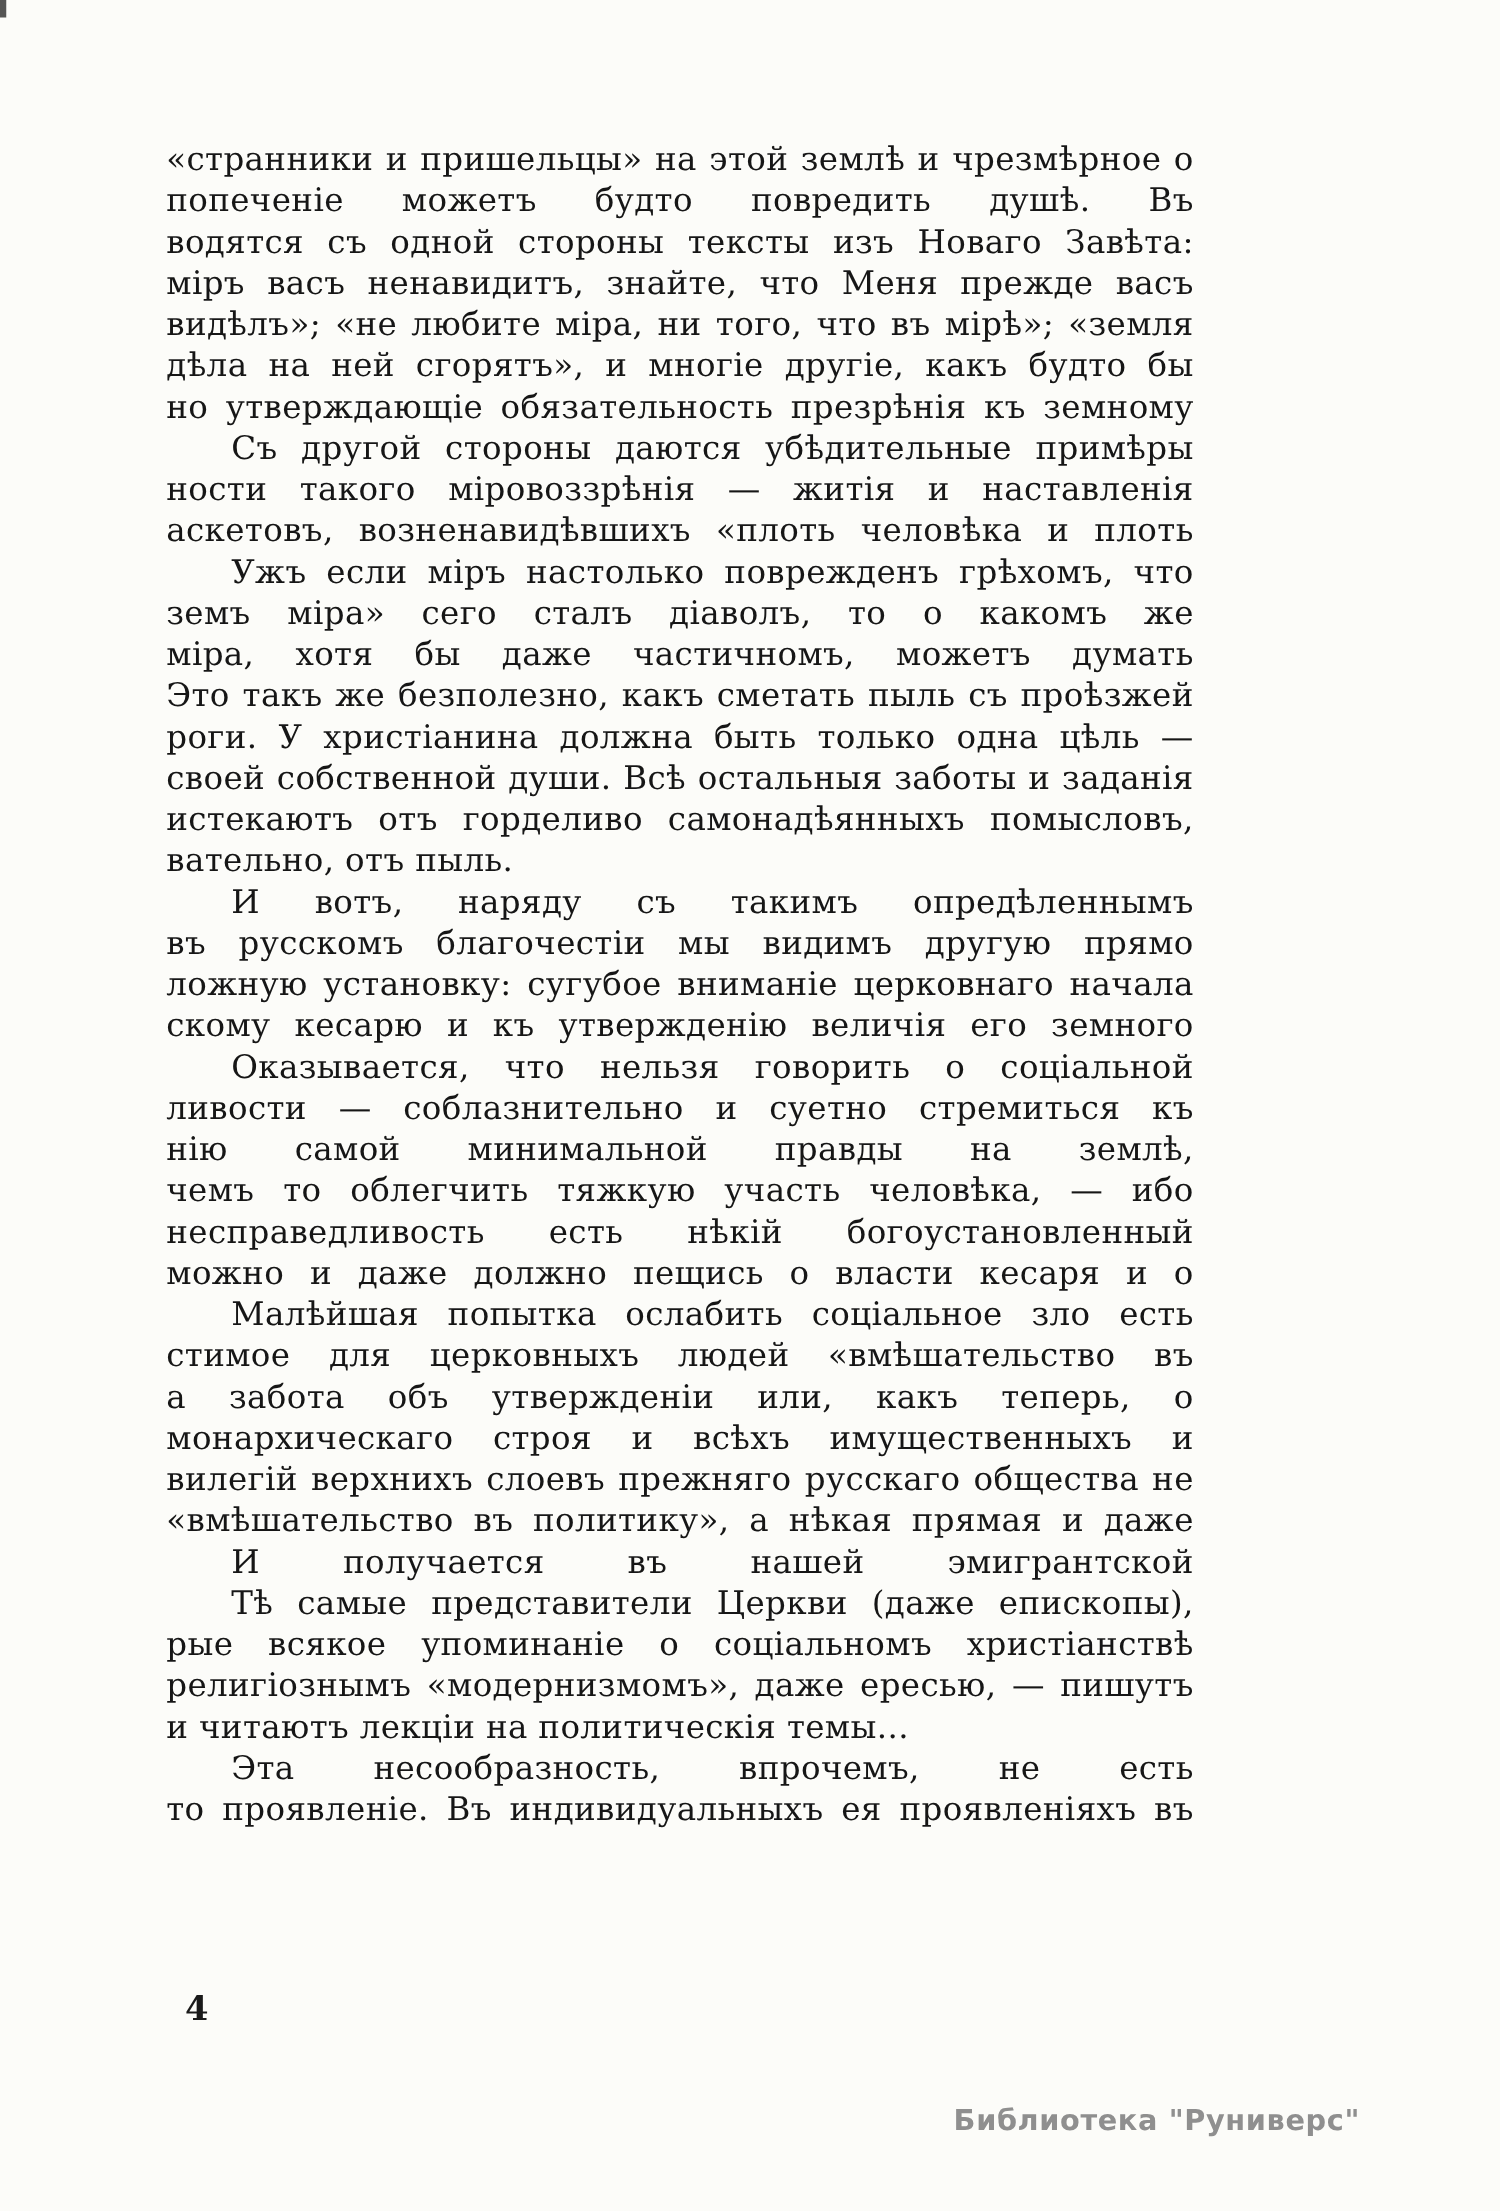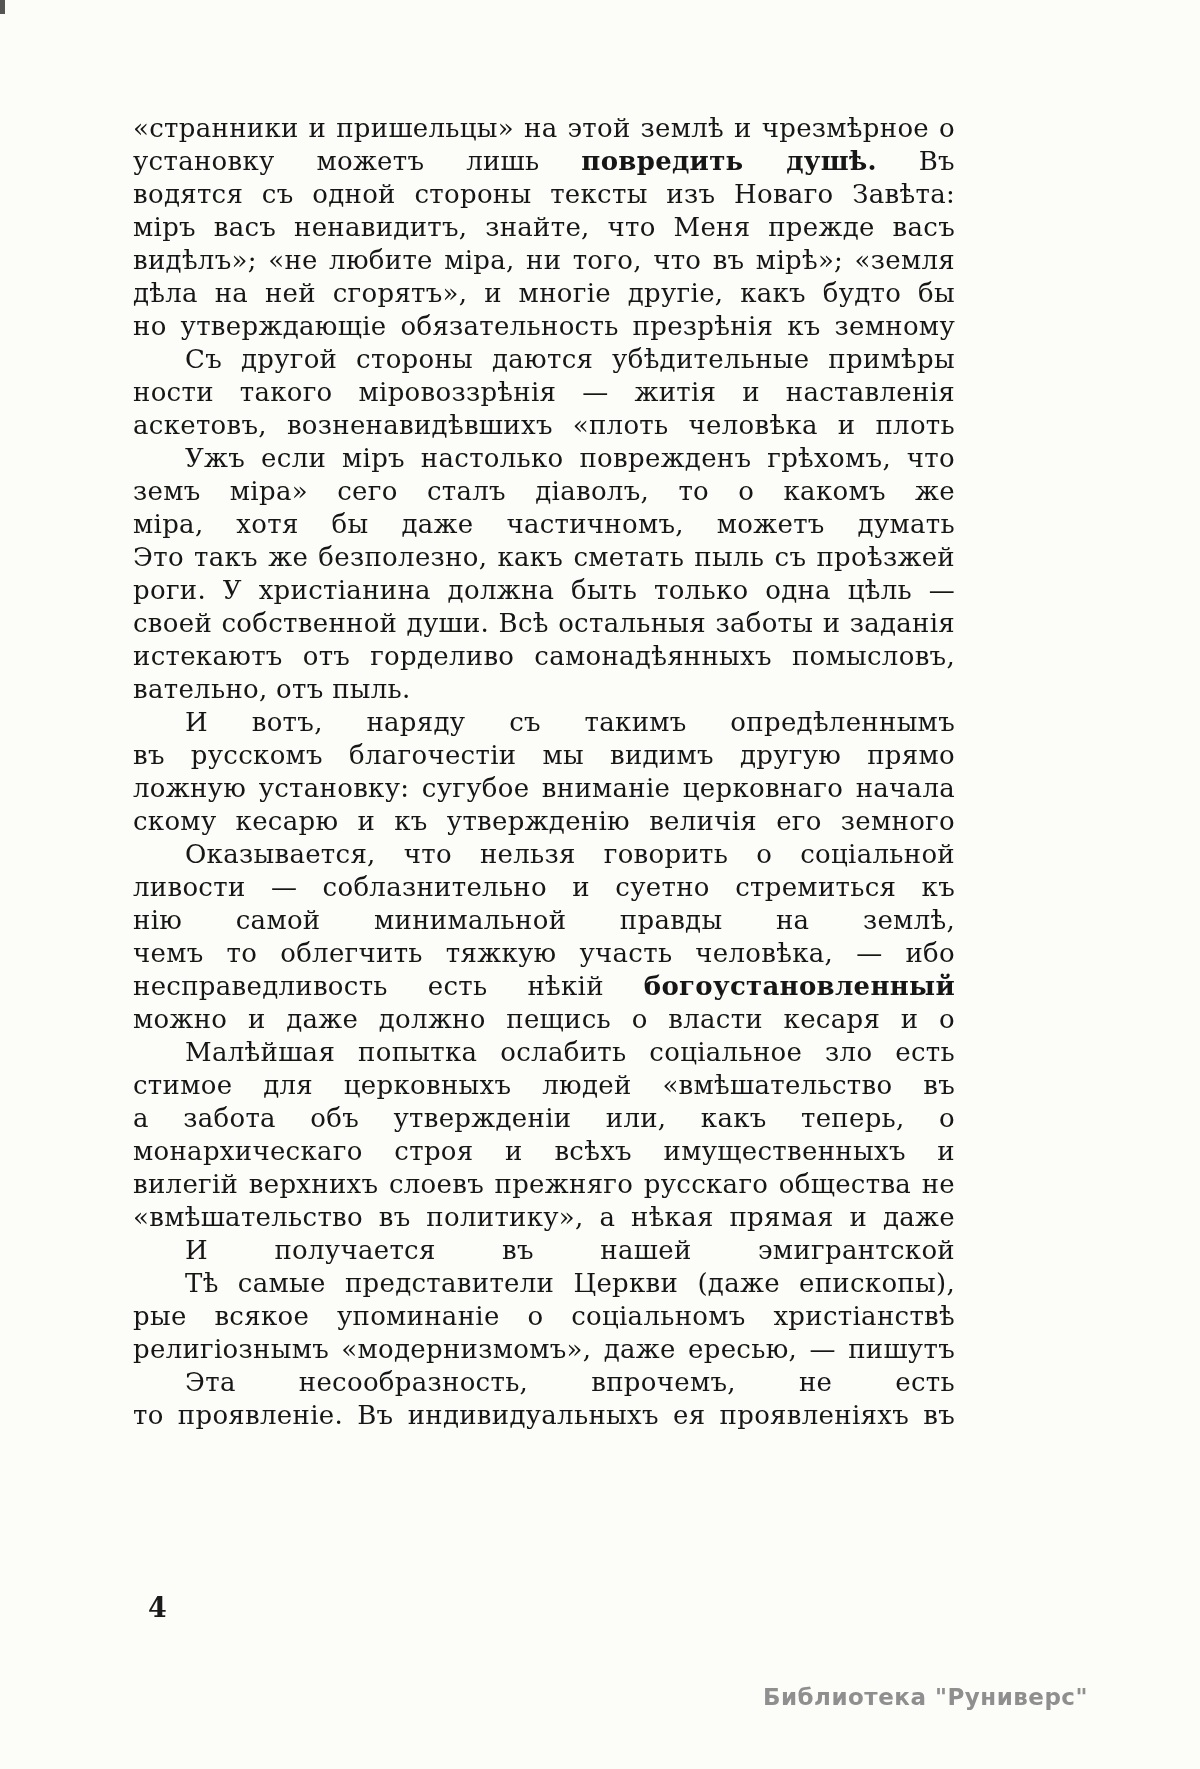--- a/index.html
+++ b/index.html
@@ -22,21 +22,21 @@
     line-height:33px;
     height:33px;
     letter-spacing:0.3px;
     text-align:justify;
     text-align-last:justify;
     overflow:hidden;
     white-space:normal;
   }
   .line.last { text-align-last:left; }
   .line.indent { text-indent:52px; }
-  .bold { font-weight:bold; }
+  .bold { font-weight:normal; }
   .page-number {
     position:absolute;
     left:148px; top:1592px;
     font-size:27px;
     font-weight:bold;
     color:#1a1a1a;
   }
   .watermark {
     position:absolute;
     top:1684px; right:112px;
@@ -54,21 +54,21 @@
     opacity:0.8;
   }
 </style>
 </head>
 <body>
 
 <div class="page">
   <div class="artifact-top-left"></div>
   <div class="text-block" id="text-block">
       <div class="line"><span class="">«странники и пришельцы» на этой землѣ и чрезмѣрное о ней</span></div>
-      <div class="line"><span class="">установку можетъ лишь </span><span class="bold">повредить душѣ.</span><span class=""> Въ подтвержденіе при-</span></div>
+      <div class="line"><span class="">попеченіе можетъ будто </span><span class="bold">повредить душѣ.</span><span class=""> Въ подтвержденіе при-</span></div>
       <div class="line"><span class="">водятся съ одной стороны тексты изъ Новаго Завѣта: «Если</span></div>
       <div class="line"><span class="">міръ васъ ненавидитъ, знайте, что Меня прежде васъ вознена-</span></div>
       <div class="line"><span class="">видѣлъ»; «не любите міра, ни того, что въ мірѣ»; «земля и всѣ</span></div>
       <div class="line"><span class="">дѣла на ней сгорятъ», и многіе другіе, какъ будто бы несомнѣн-</span></div>
       <div class="line last"><span class="">но утверждающіе обязательность презрѣнія къ земному бытію.</span></div>
       <div class="line indent"><span class="">Съ другой стороны даются убѣдительные примѣры истин-</span></div>
       <div class="line"><span class="">ности такого міровоззрѣнія — житія и наставленія святыхъ</span></div>
       <div class="line last"><span class="">аскетовъ, возненавидѣвшихъ «плоть человѣка и плоть міра сего.</span></div>
       <div class="line indent"><span class="">Ужъ если міръ настолько поврежденъ грѣхомъ, что «кня-</span></div>
       <div class="line"><span class="">земъ міра» сего сталъ діаволъ, то о какомъ же преображеніи</span></div>
@@ -91,18 +91,19 @@
       <div class="line indent"><span class="">Малѣйшая попытка ослабить соціальное зло есть недопу-</span></div>
       <div class="line"><span class="">стимое для церковныхъ людей «вмѣшательство въ политику»,</span></div>
       <div class="line"><span class="">а забота объ утвержденіи или, какъ теперь, о возстановленіи</span></div>
       <div class="line"><span class="">монархическаго строя и всѣхъ имущественныхъ и прочихъ при-</span></div>
       <div class="line"><span class="">вилегій верхнихъ слоевъ прежняго русскаго общества не есть</span></div>
       <div class="line"><span class="">«вмѣшательство въ политику», а нѣкая прямая и даже священ-</span></div>
       <div class="line indent"><span class="">И получается въ нашей эмигрантской дѣйствительности нѣ-</span></div>
       <div class="line indent"><span class="">Тѣ самые представители Церкви (даже епископы), кото-</span></div>
       <div class="line"><span class="">рые всякое упоминаніе о соціальномъ христіанствѣ считаютъ</span></div>
       <div class="line"><span class="">религіознымъ «модернизмомъ», даже ересью, — пишутъ статьи</span></div>
+      <div class="line last"><span class="">и читаютъ лекціи на политическія темы...</span></div>
       <div class="line indent"><span class="">Эта несообразность, впрочемъ, не есть индивидуальное чье-</span></div>
       <div class="line"><span class="">то проявленіе. Въ индивидуальныхъ ея проявленіяхъ въ наше</span></div>
     </div>
   <div class="page-number">4</div>
   <div class="watermark">Библиотека "Руниверс"</div>
 </div>
 
 </body></html>

